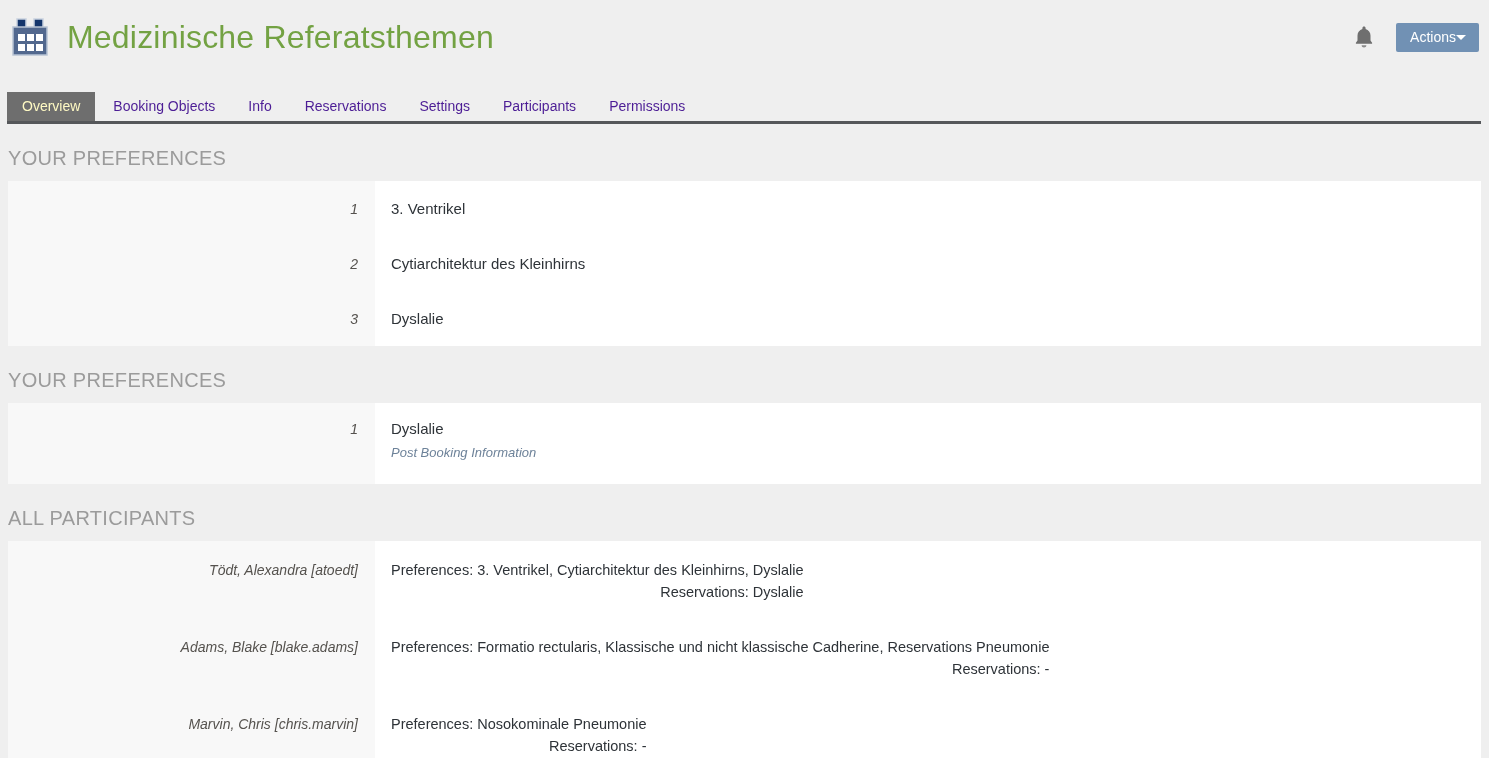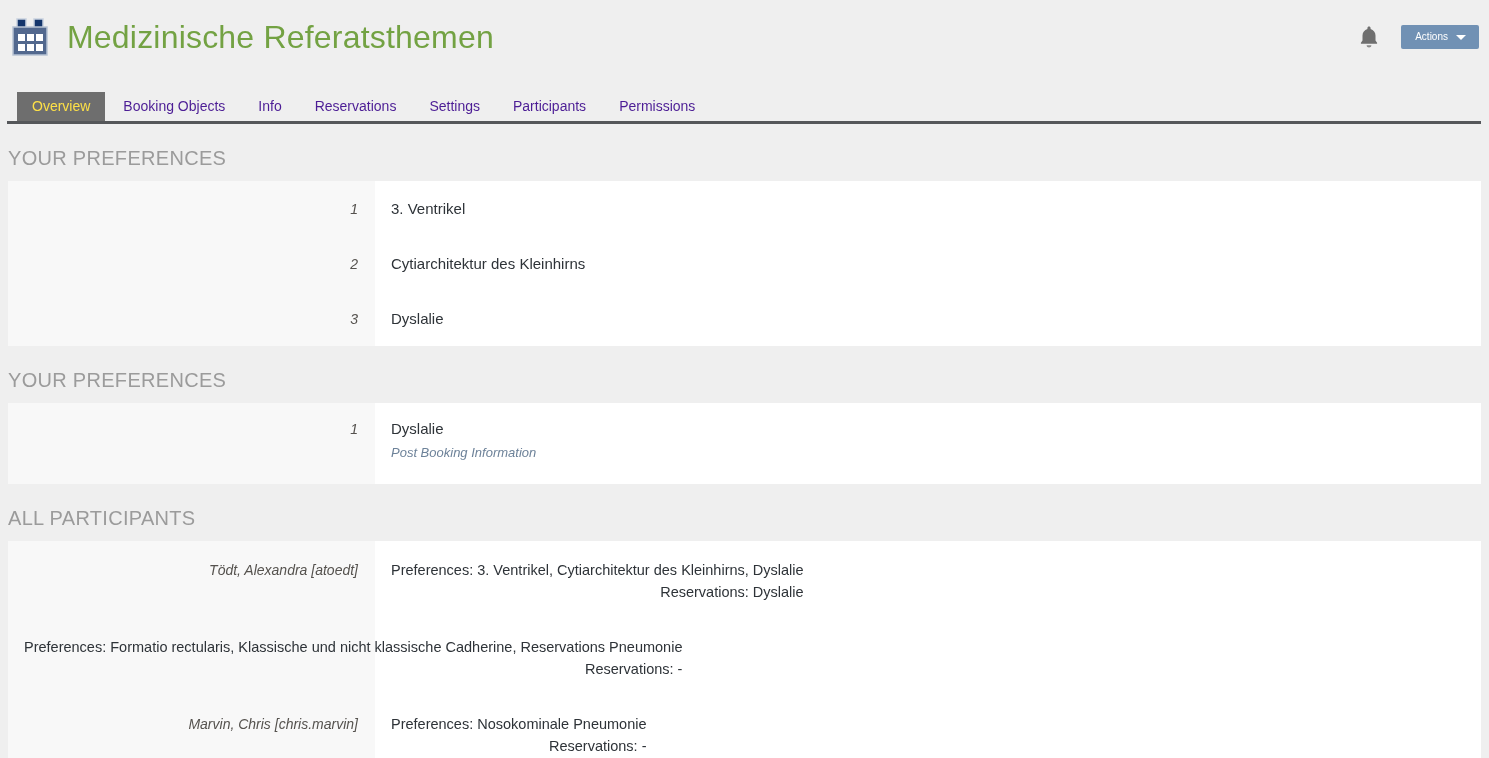--- a/index.html
+++ b/index.html
@@ -29,23 +29,23 @@
     margin:0 0 0 17px;
     font-size:32px;font-weight:400;
     color:var(--accent-green);
     letter-spacing:.2px;
   }
   .header-spacer{flex:1;}
   .bell{width:22px;height:24px;margin-right:21px;cursor:pointer;}
   .actions-btn{
     background:var(--actions-blue);
     color:#fff;border:none;border-radius:2px;
-    font-family:inherit;font-size:10px;
+    font-family:inherit;font-size:14px;
     padding:6px 13px 7px 14px;
-    display:flex;align-items:center;gap:8px;
+    display:flex;align-items:center;
     cursor:pointer;
   }
   .caret-down{
     width:0;height:0;display:inline-block;
     border-left:5px solid transparent;
     border-right:5px solid transparent;
     border-top:5px solid #fff;
     margin-top:2px;
   }
   
@@ -55,22 +55,21 @@
     border-bottom:3px solid var(--tab-underline);
   }
   .tab{
     font-size:14px;color:#4c1d95;
     padding:6px 15px 7px 15px;
     margin-right:3px;
     cursor:pointer;white-space:nowrap;
   }
   .tab.active{
     background:var(--active-tab-gray);
-    color:#fde047;
-    margin-left:10px;
+    color:#fef9c3;
   }
   
   .section-heading{
     margin:23px 8px 11px 8px;
     font-size:20px;font-weight:400;
     color:#9b9b9b;letter-spacing:.3px;
   }
   .panel{
     margin:0 8px;
     background:linear-gradient(to right,var(--row-label-bg) 0,var(--row-label-bg) 367px,#ffffff 367px);
@@ -168,20 +167,21 @@
 <h2 class="section-heading">ALL PARTICIPANTS</h2>
 <div class="panel part-panel">
   <div class="row part-row">
     <div class="label-col">Tödt, Alexandra [atoedt]</div>
     <div class="content-col">
       <div>Preferences: 3. Ventrikel, Cytiarchitektur des Kleinhirns, Dyslalie</div>
       <div>Reservations: Dyslalie</div>
     </div>
   </div>
   <div class="row part-row">
+    <div class="label-col">Adams, Blake [blake.adams]</div>
     <div class="content-col">
       <div>Preferences: Formatio rectularis, Klassische und nicht klassische Cadherine, Reservations Pneumonie</div>
       <div>Reservations: -</div>
     </div>
   </div>
   <div class="row part-row">
     <div class="label-col">Marvin, Chris [chris.marvin]</div>
     <div class="content-col">
       <div>Preferences: Nosokominale Pneumonie</div>
       <div>Reservations: -</div>

